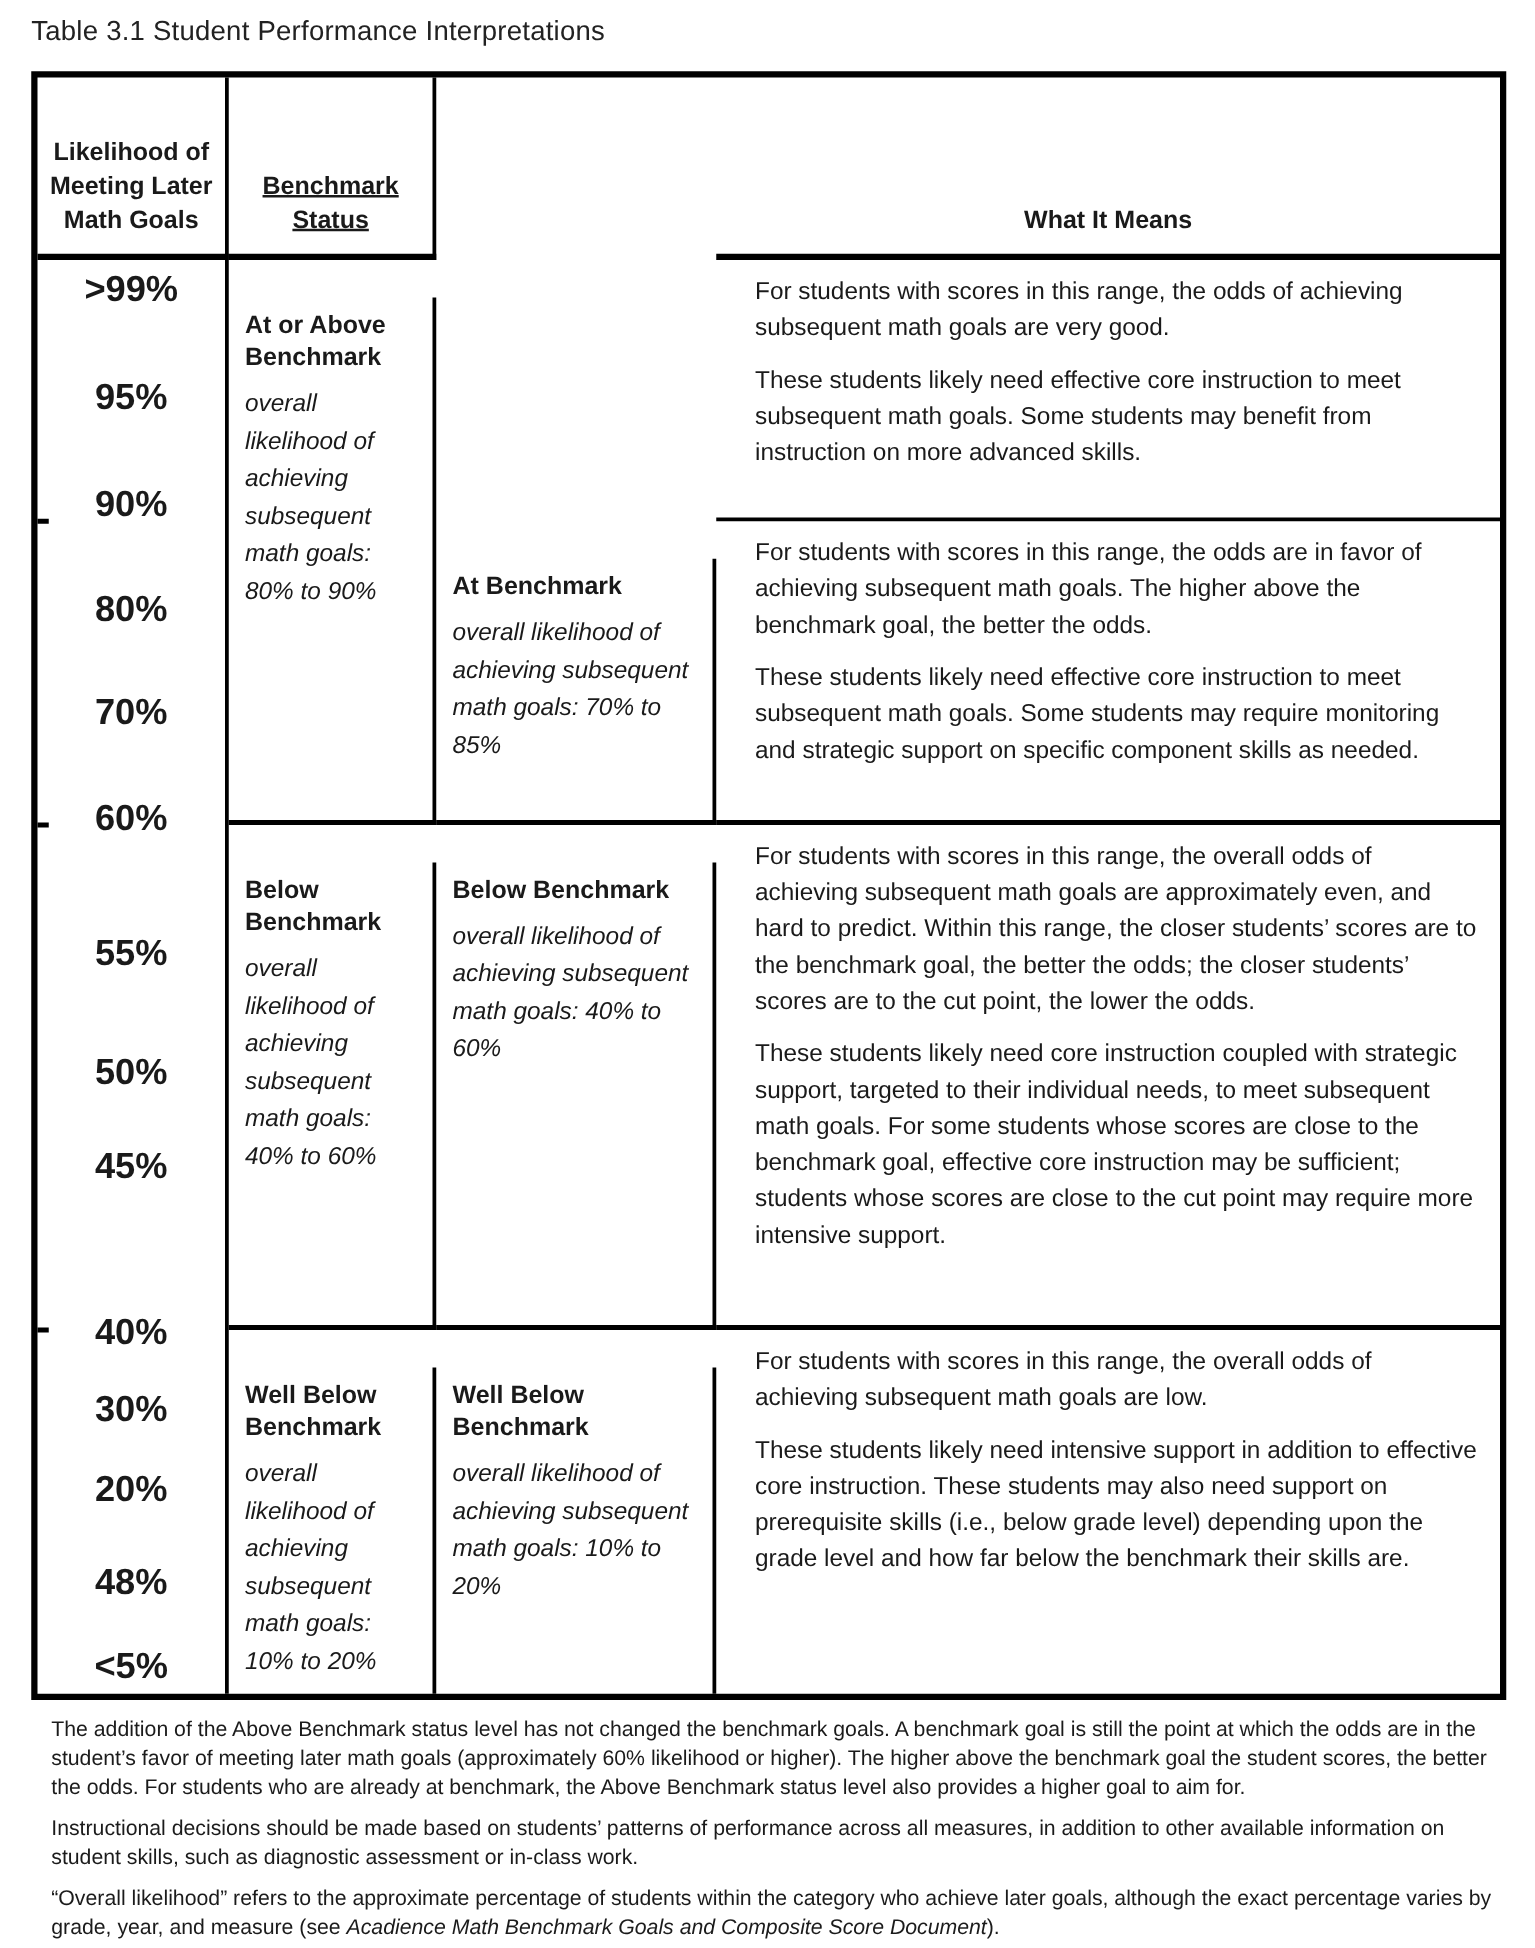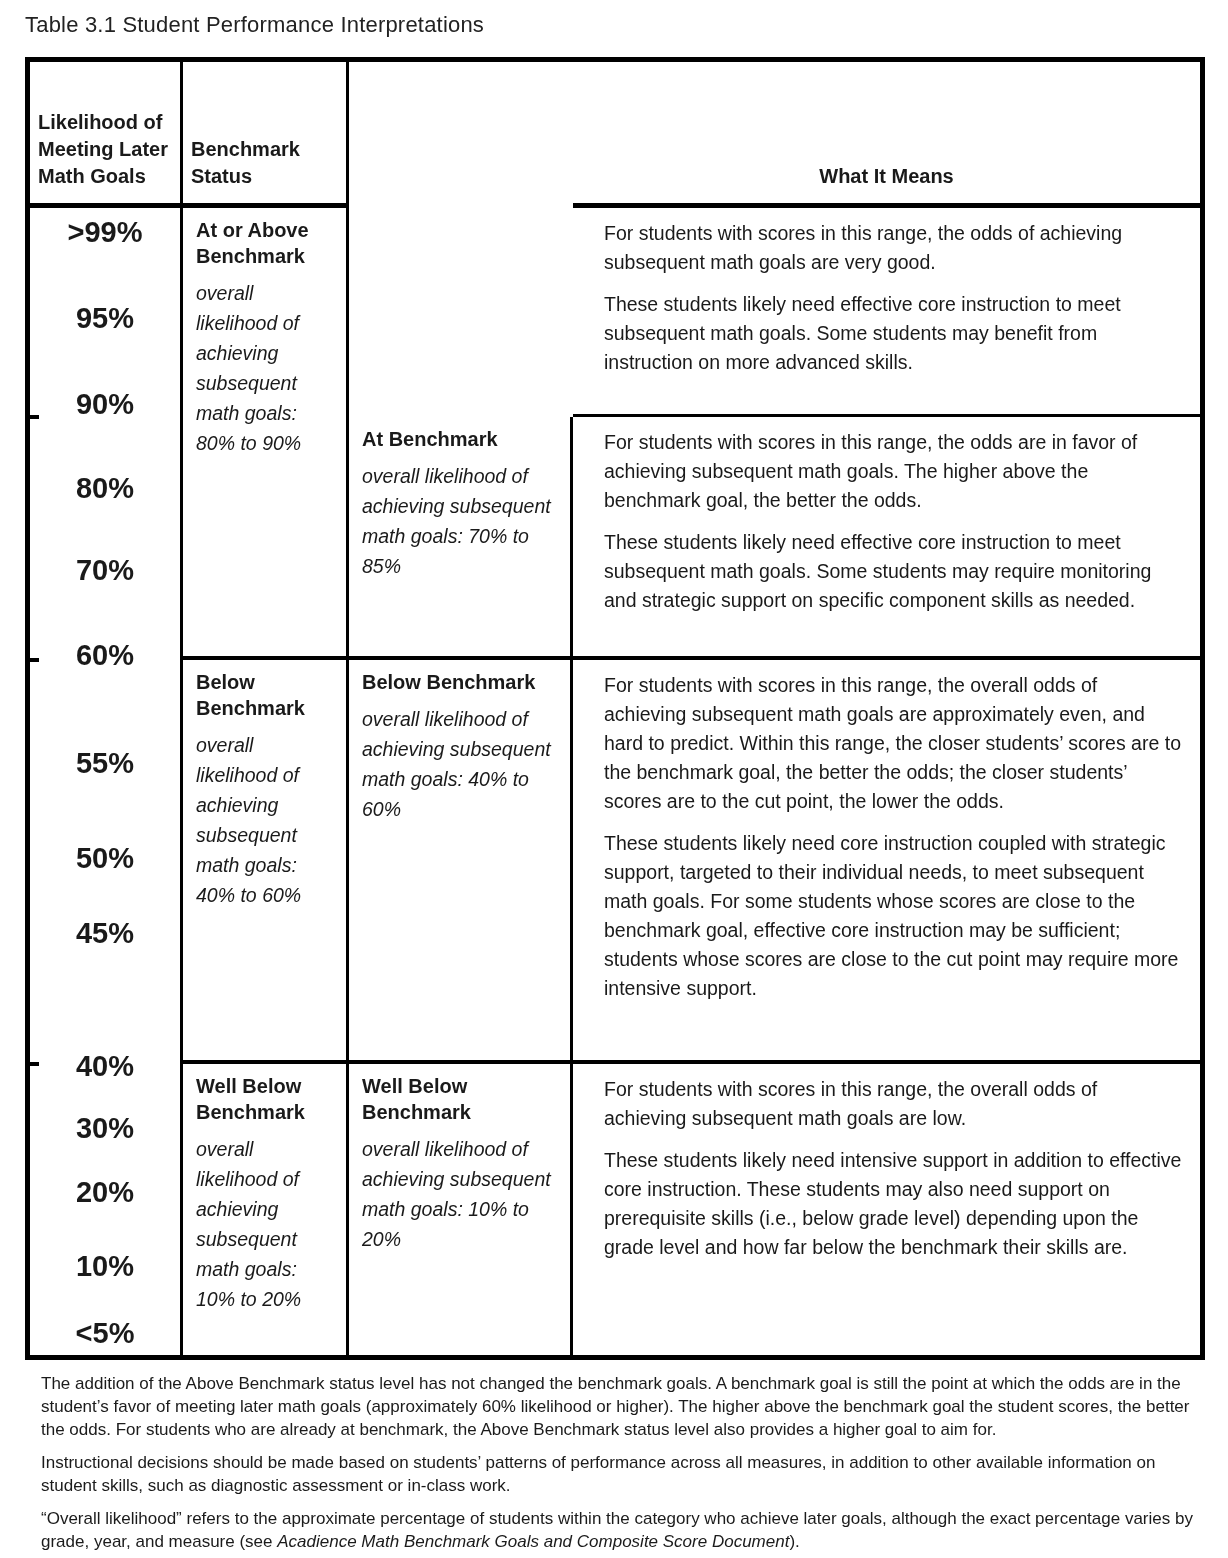--- a/index.html
+++ b/index.html
@@ -16,24 +16,24 @@
     display:grid;
     grid-template-columns:153px 166px 224px 1fr;
     grid-template-rows:146px 209px 243px 404px 1fr;
   }
   .cell{box-sizing:border-box;position:relative;}
   .br{border-right:3px solid #000;}
   .bb3{border-bottom:3px solid #000;}
   .bb4{border-bottom:4px solid #000;}
   .hbb{border-bottom:5px solid #000;}
   .th{
-    display:flex;align-items:flex-end;justify-content:center;
+    display:flex;align-items:flex-end;justify-content:center;text-align:center;
     font-weight:bold;font-size:20px;line-height:27px;padding:6px 8px 13px 8px;
   }
-  .status-cell{padding:9px 12px 8px 13px;}
+  .status-cell{padding:9px 12px 8px 13px;margin-top:30px;}
   .status-name{font-weight:bold;font-size:20px;line-height:26px;margin:0 0 9px 0;}
   .status-desc{font-style:italic;font-size:19.5px;line-height:30px;margin:0;}
   .means-cell{padding:11px 18px 8px 31px;}
   .means-cell p{margin:0 0 13px 0;font-size:19.5px;line-height:29px;}
   .likelihood-col{grid-column:1;grid-row:2 / span 4;}
   .pct{
     position:absolute;left:0;width:100%;text-align:center;
     font-weight:bold;font-size:29px;line-height:30px;
   }
   .p0{top:9px}.p1{top:95px}.p2{top:181px}.p3{top:265px}.p4{top:347px}
@@ -53,41 +53,41 @@
 
 <div class="page">
 
   <div class="doc-title">Table 3.1 Student Performance Interpretations</div>
 
   <div class="tbl">
 
     <div class="cell th br hbb" style="grid-column:1;grid-row:1;">
       <span>Likelihood of Meeting Later Math Goals</span>
     </div>
-    <div class="cell th br hbb" style="grid-column:2;grid-row:1;">
+    <div class="cell th br hbb" style="grid-column:2;grid-row:1;text-decoration:underline;">
       <span>Benchmark Status</span>
     </div>
     <div class="cell th hbb" style="grid-column:4;grid-row:1;">
       <span>What It Means</span>
     </div>
 
     <div class="cell br likelihood-col">
       <span class="pct p0">&gt;99%</span>
       <span class="pct p1">95%</span>
       <span class="pct p2">90%</span>
       <span class="pct p3">80%</span>
       <span class="pct p4">70%</span>
       <span class="pct p5">60%</span>
       <span class="pct p6">55%</span>
       <span class="pct p7">50%</span>
       <span class="pct p8">45%</span>
       <span class="pct p9">40%</span>
       <span class="pct p10">30%</span>
       <span class="pct p11">20%</span>
-      <span class="pct p12">10%</span>
+      <span class="pct p12">48%</span>
       <span class="pct p13">&lt;5%</span>
       <span class="tick t0"></span>
       <span class="tick t1"></span>
       <span class="tick t2"></span>
     </div>
 
     <div class="cell br bb4 status-cell" style="grid-column:2;grid-row:2 / span 2;">
       <p class="status-name">At or Above Benchmark</p>
       <p class="status-desc">overall likelihood of achieving subsequent math goals: 80% to 90%</p>
     </div>

